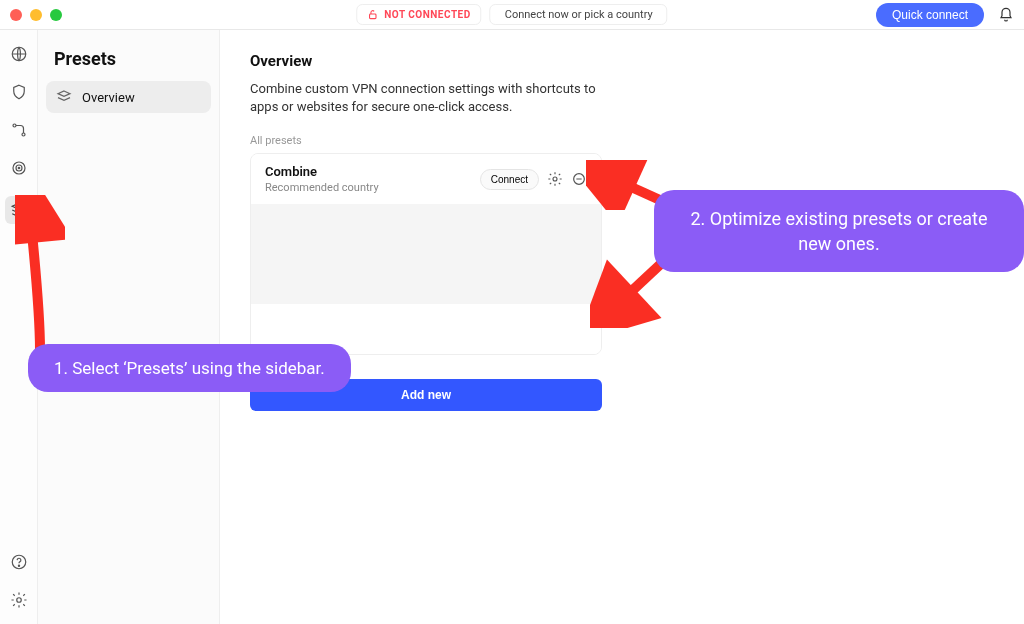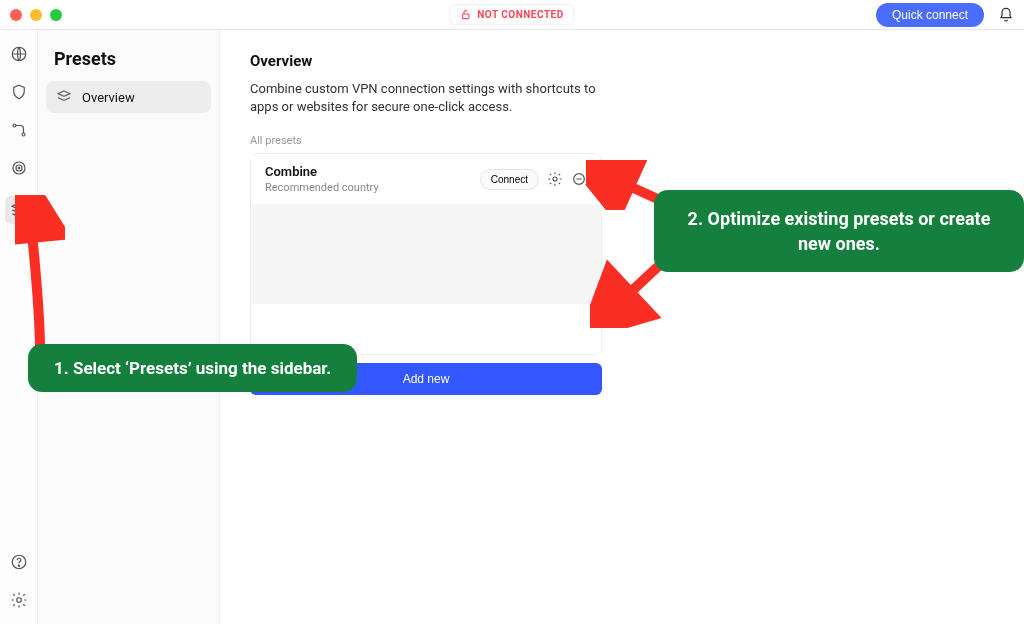--- a/index.html
+++ b/index.html
@@ -36,24 +36,24 @@
   .all-label{ font-size:11px; color:#999; margin-bottom:6px;}
   .card{ width:352px; border:1px solid #eee; border-radius:8px; overflow:hidden;}
   .preset-row{ display:flex; align-items:center; padding:10px 14px; gap:8px; background:#fff;}
   .preset-text{ flex:1; }
   .preset-name{ font-size:13px; font-weight:600;}
   .preset-sub{ font-size:11px; color:#888; margin-top:2px;}
   .connect-pill{ font-size:10px; border:1px solid #e4e4e4; border-radius:12px; padding:4px 10px; background:#fafafa; cursor:pointer;}
   .mini-ic{ width:16px; height:16px; color:#555; cursor:pointer; }
   .card-body{ height:100px; background:#f5f5f5; }
   .card-footer{ height:50px; background:#fff; }
-  .add-btn{ display:block; width:352px; margin-top:8px; background:#3357ff; color:#fff; border:none; border-radius:6px; padding:9px 0; font-size:12px; cursor:pointer; font-weight:400;}
+  .add-btn{ display:block; width:352px; margin-top:24px; background:#3357ff; color:#fff; border:none; border-radius:6px; padding:9px 0; font-size:12px; cursor:pointer; font-weight:700;}
 
   
-  .callout{ position:absolute; background:#15803d; color:#fff; border-radius:14px; padding:14px 26px; font-weight:700; z-index:20;}
+  .callout{ position:absolute; background:#8b5cf6; color:#fff; border-radius:20px; padding:14px 26px; font-weight:400; z-index:20;}
   .c1{ top:344px; left:28px; font-size:17px;}
   .c2{ top:190px; left:654px; font-size:18px; text-align:center; line-height:1.4; padding:16px 30px;}
   .arrow{ position:absolute; z-index:19; }
   svg{ display:block; }
 </style>
 </head>
 <body>
 
 <div class="titlebar">
   <div class="traffic">
@@ -64,20 +64,23 @@
 
   <div class="center-group">
     <div class="status-pill">
       <span>
         <svg width="11" height="11" viewBox="0 0 24 24" fill="none" stroke="#ff4757" stroke-width="2.4">
             <rect x="5" y="11" width="14" height="10" rx="2"></rect>
             <path d="M8 11V7a4 4 0 0 1 7-2"></path>
           </svg>
       </span>
       <span>NOT CONNECTED</span>
+    </div>
+    <div class="connect-hint">
+      <span>Connect now or pick a country</span>
     </div>
   </div>
 
   <div class="right-group">
     <button class="quick-btn">Quick connect</button>
     <span class="bell">
       <svg viewBox="0 0 24 24" width="16" height="16" fill="none" stroke="#333" stroke-width="1.8">
           <path d="M6 8a6 6 0 1 1 12 0v5l1.5 3h-15L6 13z"></path>
           <path d="M10 19a2 2 0 0 0 4 0"></path>
         </svg>

